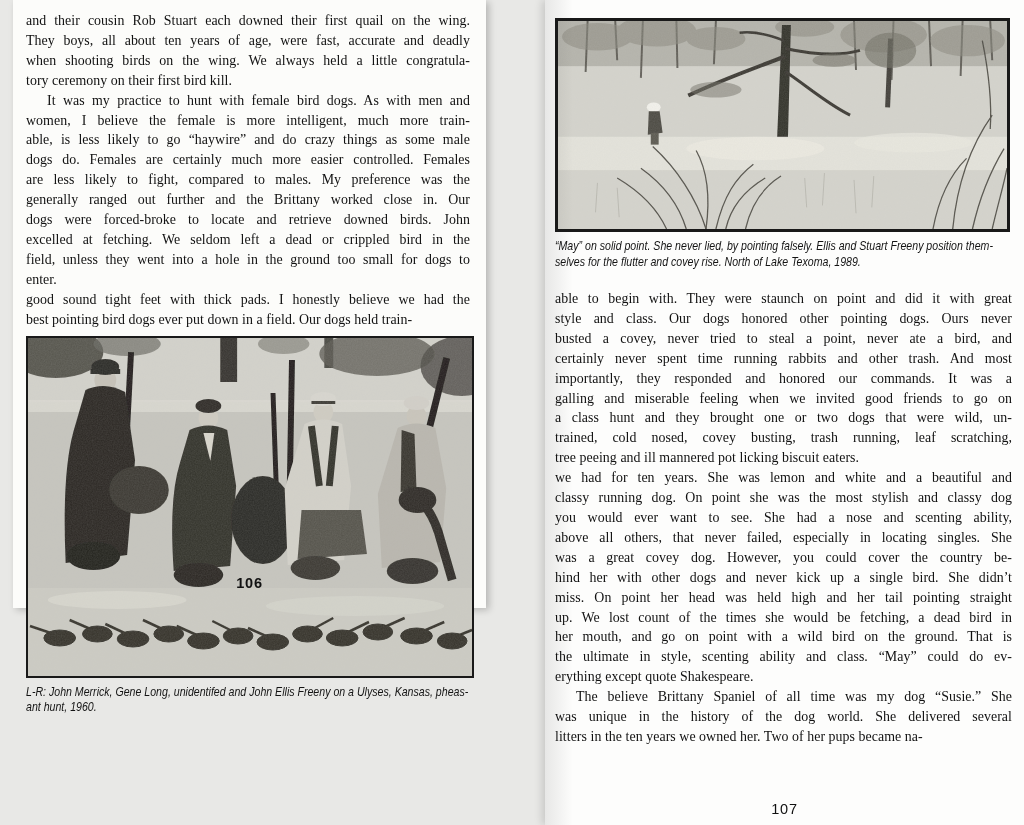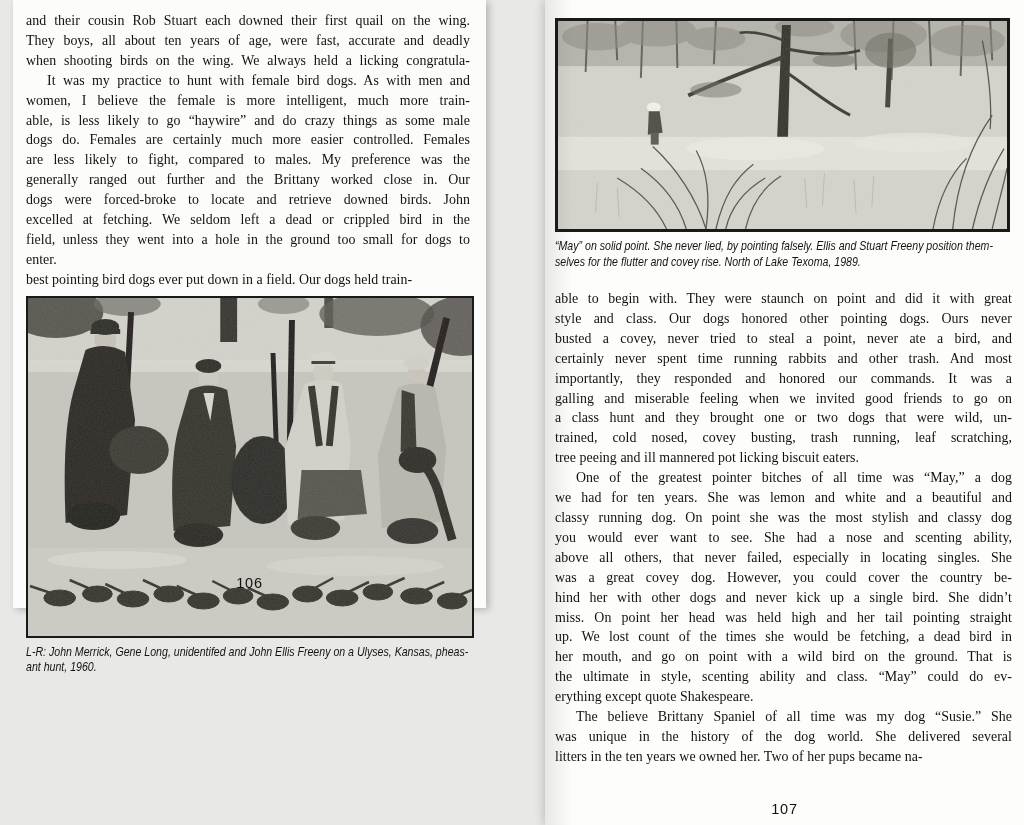--- a/index.html
+++ b/index.html
@@ -48,44 +48,46 @@
     transform-origin:0 0;
     white-space:nowrap;
     color:#141414;
   }
   .page-right .caption { width:533px; }
   .pagenum {
     position:absolute; left:0; right:0; text-align:center;
     font-family:"Liberation Sans", sans-serif;
     font-size:14.5px; letter-spacing:.8px;
   }
-  .page-left  .pagenum { bottom:17px; }
+  .page-left  .pagenum { bottom:17px;font-weight:bold; }
   .page-right .pagenum { bottom:8px; }
   svg { display:block; width:100%; height:100%; }
 </style>
 </head>
 <body>
 
 <div class="stage">
 
   <div class="page page-left">
     <div class="bodytext">
         <div class="tline">and their cousin Rob Stuart each downed their first quail on the wing.</div>
         <div class="tline">They boys, all about ten years of age, were fast, accurate and deadly</div>
-        <div class="tline">when shooting birds on the wing. We always held a licking congratula-</div>
+        <div class="tline">when shooting birds on the wing. We always held a little congratula-</div>
+        <div class="tline tline-last">tory ceremony on their first bird kill.</div>
         <div class="tline tline-indent">It was my practice to hunt with female bird dogs. As with men and</div>
         <div class="tline">women, I believe the female is more intelligent, much more train-</div>
         <div class="tline">able, is less likely to go “haywire” and do crazy things as some male</div>
         <div class="tline">dogs do. Females are certainly much more easier controlled. Females</div>
         <div class="tline">are less likely to fight, compared to males. My preference was the</div>
         <div class="tline">generally ranged out further and the Brittany worked close in. Our</div>
         <div class="tline">dogs were forced-broke to locate and retrieve downed birds. John</div>
         <div class="tline">excelled at fetching. We seldom left a dead or crippled bird in the</div>
         <div class="tline">field, unless they went into a hole in the ground too small for dogs to</div>
         <div class="tline tline-last">enter.</div>
+        <div class="tline">good sound tight feet with thick pads. I honestly believe we had the</div>
         <div class="tline tline-last">best pointing bird dogs ever put down in a field. Our dogs held train-</div>
       </div>
 
     <div class="photo-frame photo-left">
       <svg viewBox="0 0 448 338" preserveAspectRatio="none">
         <defs>
           <filter id="a-grain">
               <feTurbulence type="fractalNoise" baseFrequency="0.8" numOctaves="2"></feTurbulence>
             <feColorMatrix type="matrix" values="0 0 0 0 0.55  0 0 0 0 0.55  0 0 0 0 0.53  0 0 0 0.35 0"></feColorMatrix>
             </filter>
@@ -277,21 +279,20 @@
     <div class="bodytext" style="margin-top:19px;">
         <div class="tline">able to begin with. They were staunch on point and did it with great</div>
         <div class="tline">style and class. Our dogs honored other pointing dogs. Ours never</div>
         <div class="tline">busted a covey, never tried to steal a point, never ate a bird, and</div>
         <div class="tline">certainly never spent time running rabbits and other trash. And most</div>
         <div class="tline">importantly, they responded and honored our commands. It was a</div>
         <div class="tline">galling and miserable feeling when we invited good friends to go on</div>
         <div class="tline">a class hunt and they brought one or two dogs that were wild, un-</div>
         <div class="tline">trained, cold nosed, covey busting, trash running, leaf scratching,</div>
         <div class="tline tline-last">tree peeing and ill mannered pot licking biscuit eaters.</div>
-        <div class="tline tline-indent">One of the greatest pointer bitches of all time was “May,” a dog</div>
         <div class="tline">we had for ten years. She was lemon and white and a beautiful and</div>
         <div class="tline">classy running dog. On point she was the most stylish and classy dog</div>
         <div class="tline">you would ever want to see. She had a nose and scenting ability,</div>
         <div class="tline">above all others, that never failed, especially in locating singles. She</div>
         <div class="tline">was a great covey dog. However, you could cover the country be-</div>
         <div class="tline">hind her with other dogs and never kick up a single bird. She didn’t</div>
         <div class="tline">miss. On point her head was held high and her tail pointing straight</div>
         <div class="tline">up. We lost count of the times she would be fetching, a dead bird in</div>
         <div class="tline">her mouth, and go on point with a wild bird on the ground. That is</div>
         <div class="tline">the ultimate in style, scenting ability and class. “May” could do ev-</div>

